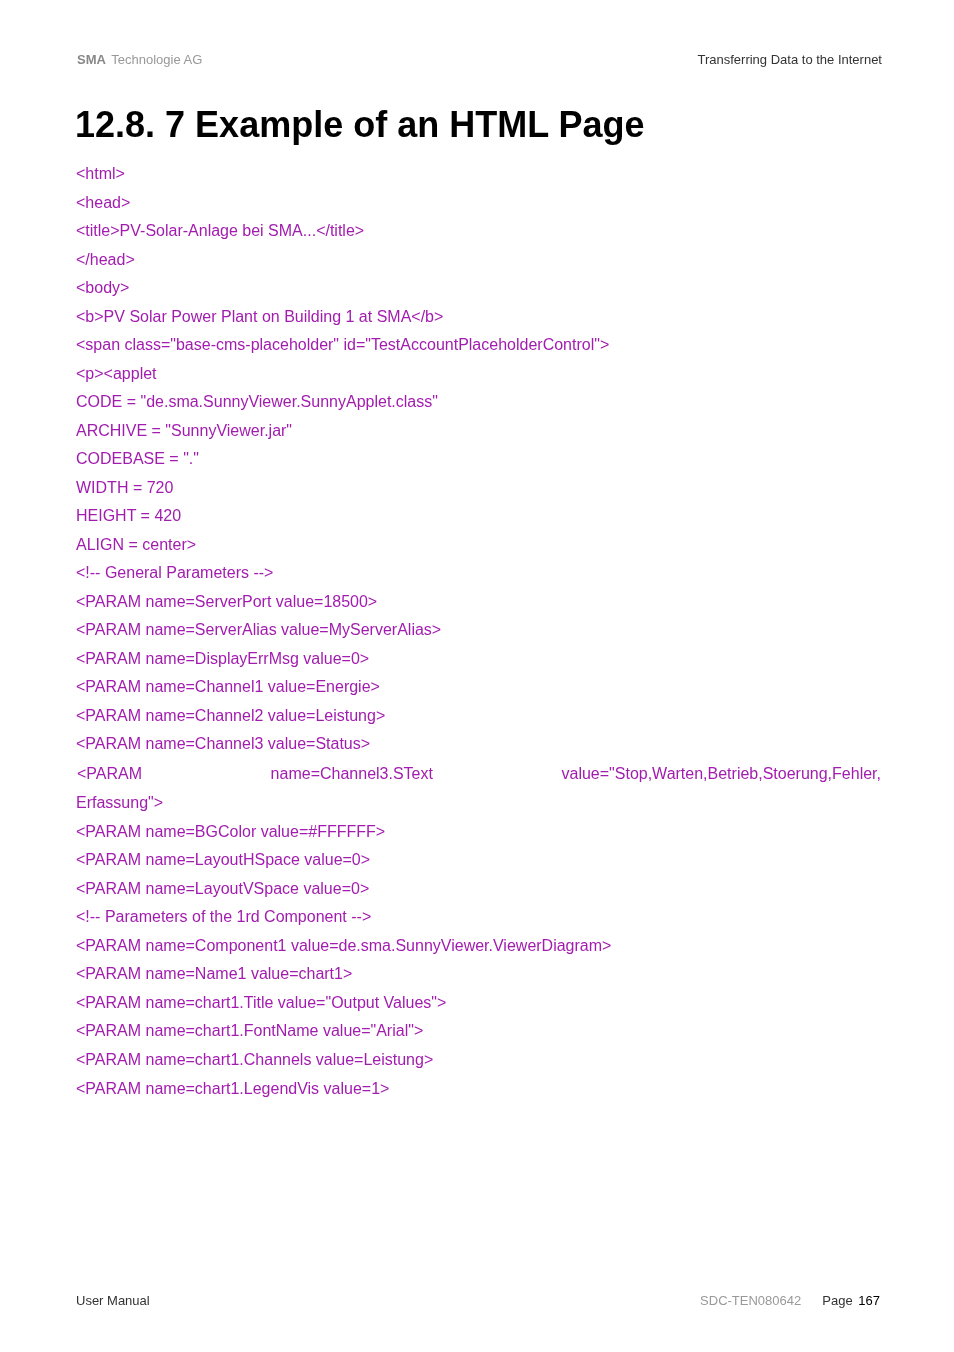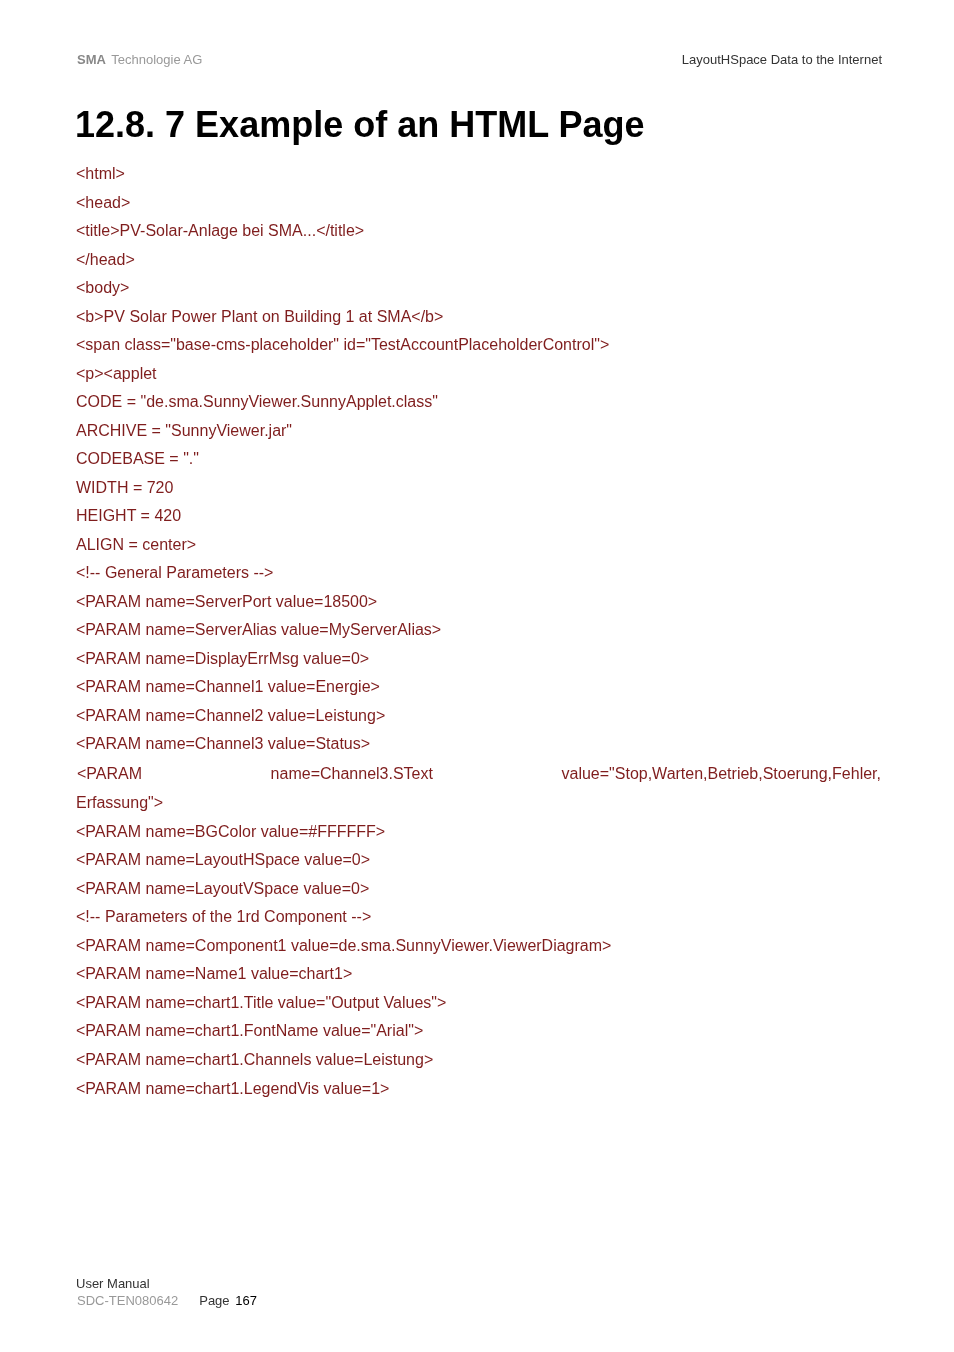--- a/index.html
+++ b/index.html
@@ -34,42 +34,41 @@
     color: #333333;
   }
   .section-heading {
     font-size: 36px;
     font-weight: bold;
     color: #000000;
     margin-bottom: 14px;
   }
   .code-body {
     font-size: 16px;
-    color: #7f1d1d;
+    color: #a21caf;
     line-height: 1.72;
   }
   .code-line {
     white-space: pre-wrap;
     display: block;
   }
   .justified {
     display: flex;
     justify-content: space-between;
     white-space: normal;
   }
   .footer-row {
     position: absolute;
     bottom: 44px;
     left: 72px;
     right: 72px;
     display: flex;
     justify-content: space-between;
     align-items: baseline;
     font-size: 13px;
-    flex-direction: column;
   }
   .footer-left {
     color: #333333;
   }
   .footer-center {
     color: #999999;
   }
   .footer-right {
     color: #333333;
   }
@@ -77,21 +76,21 @@
     color: #000000;
   }
 </style>
 </head>
 <body>
 
 <div class="header-row">
   <div class="header-left">
     <span class="bold">SMA</span><span> Technologie AG</span>
   </div>
-  <div class="header-right">LayoutHSpace Data to the Internet</div>
+  <div class="header-right">Transferring Data to the Internet</div>
 </div>
 
 <h2 class="section-heading">12.8. 7 Example of an HTML Page</h2>
 
 <div class="code-body">
   <span class="code-line">&lt;html&gt;</span>
   <span class="code-line">&lt;head&gt;</span>
   <span class="code-line">&lt;title&gt;PV-Solar-Anlage bei SMA...&lt;/title&gt;</span>
   <span class="code-line">&lt;/head&gt;</span>
   <span class="code-line">&lt;body&gt;</span>

